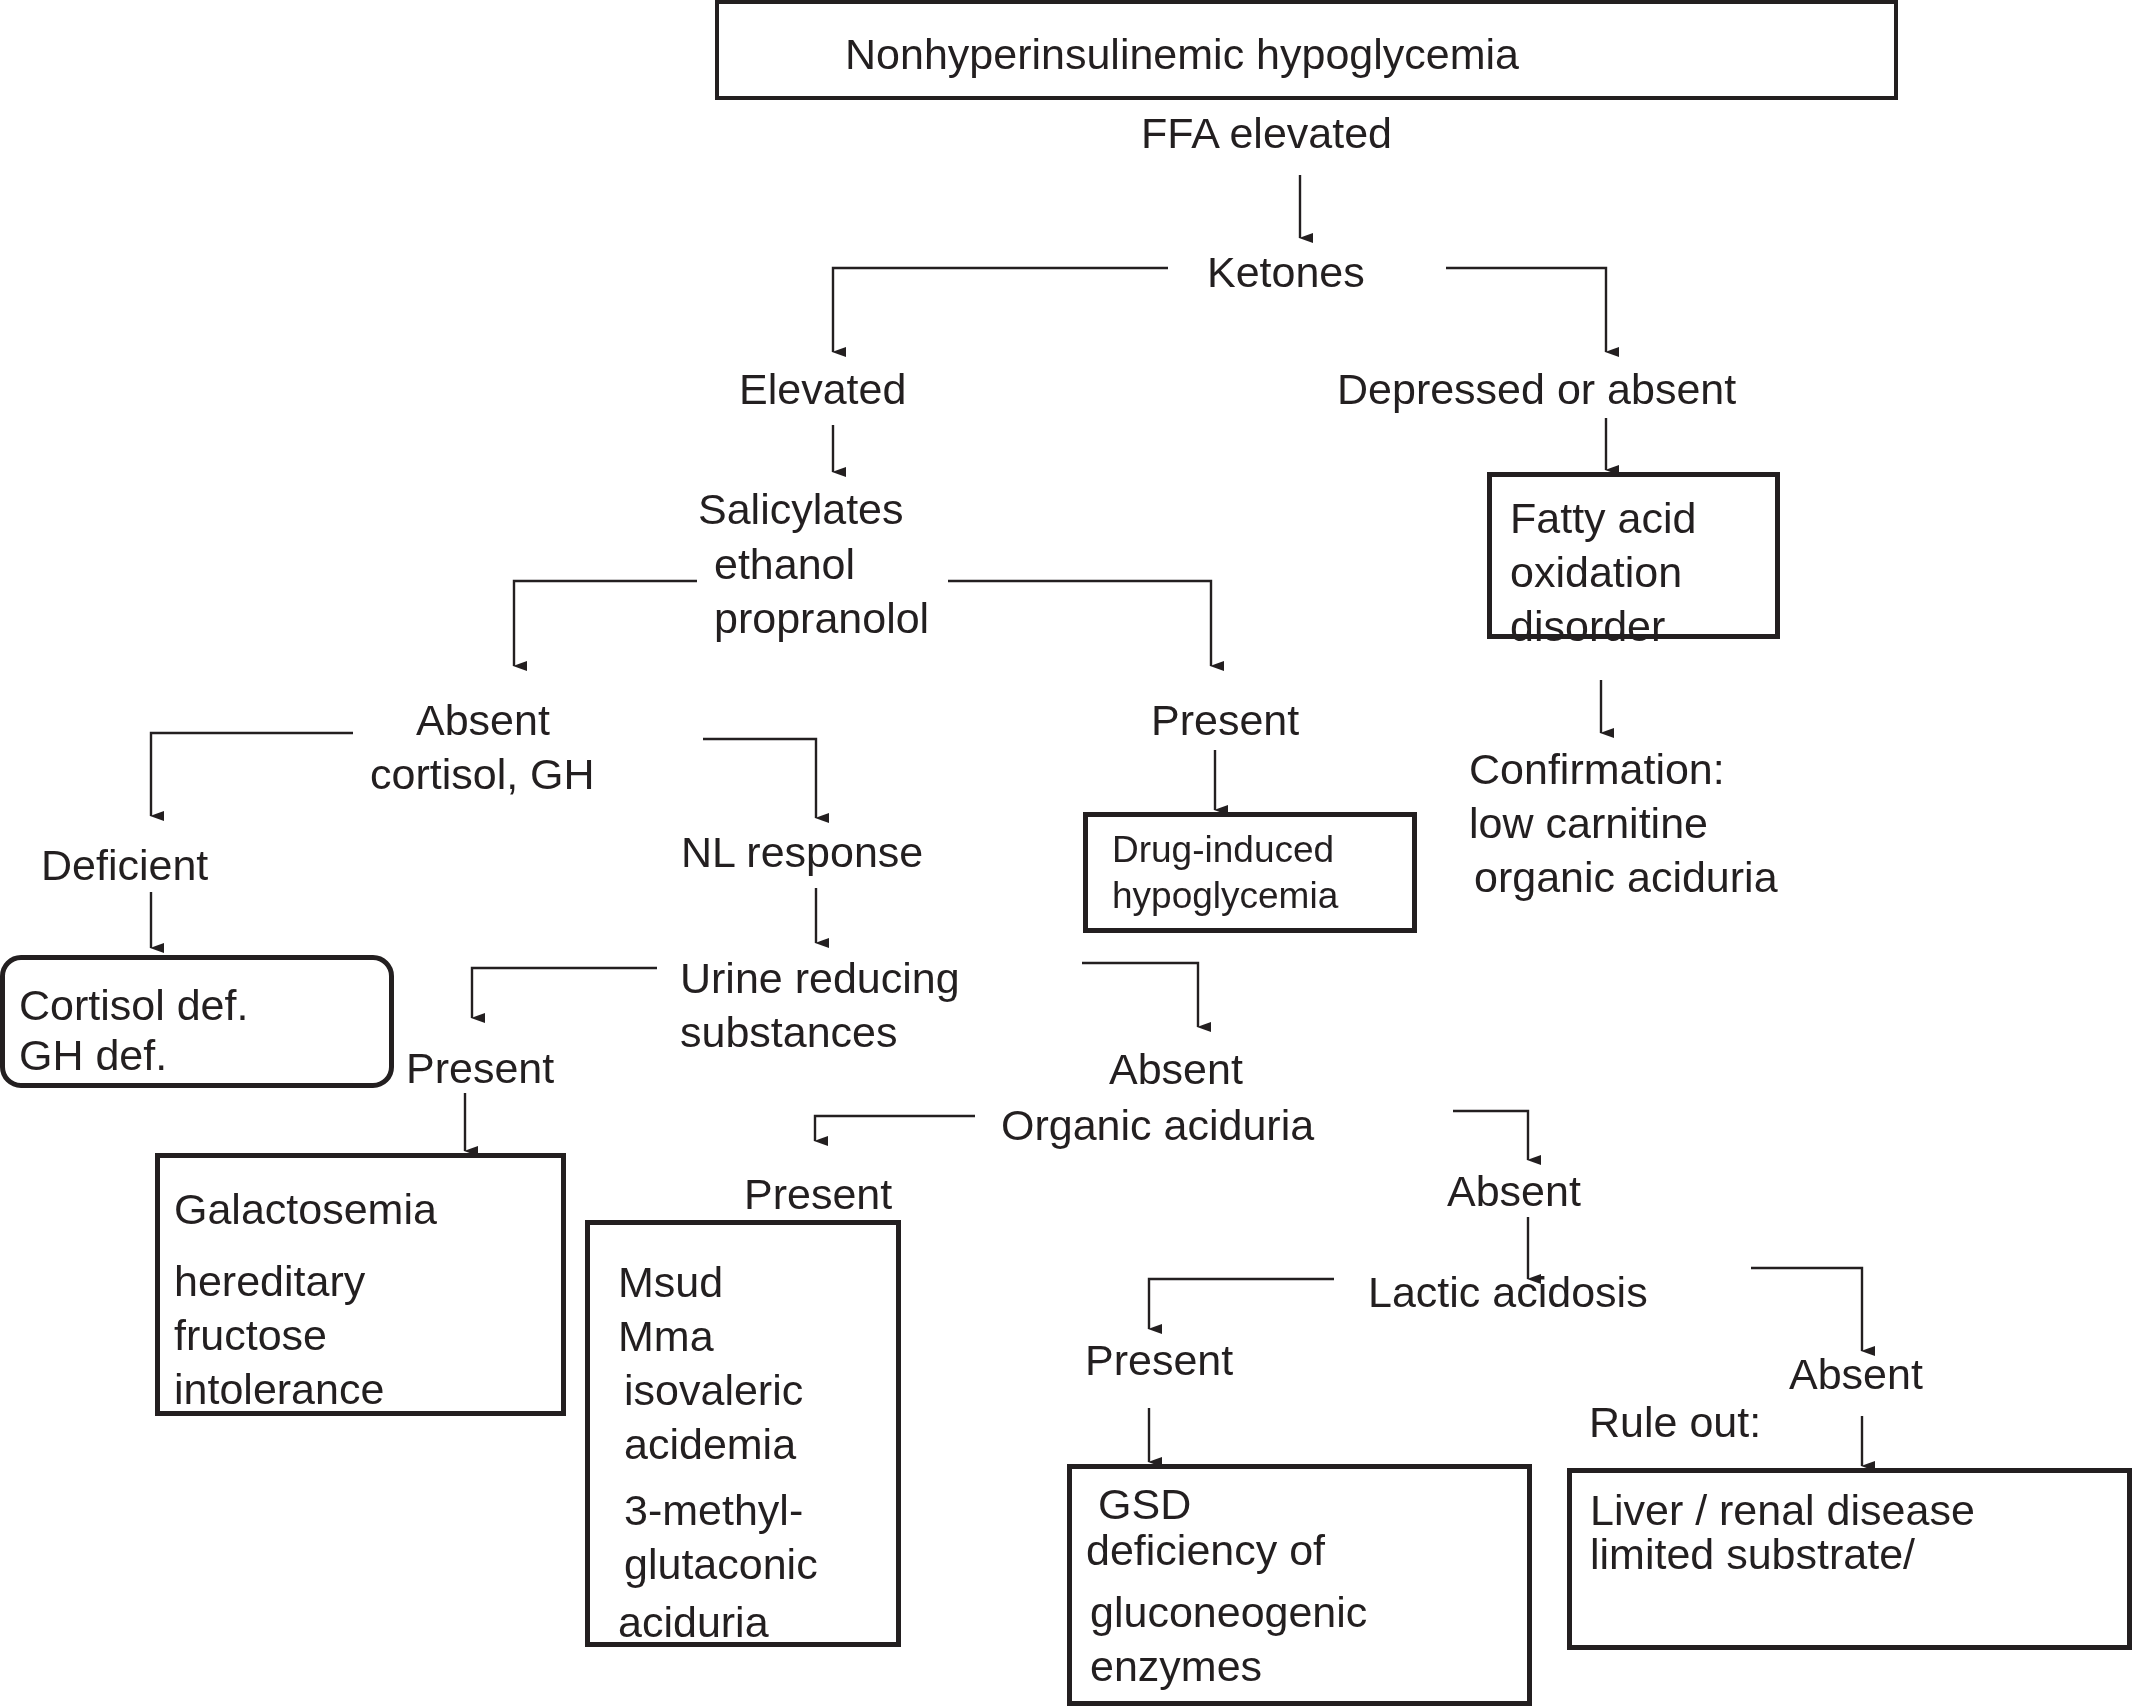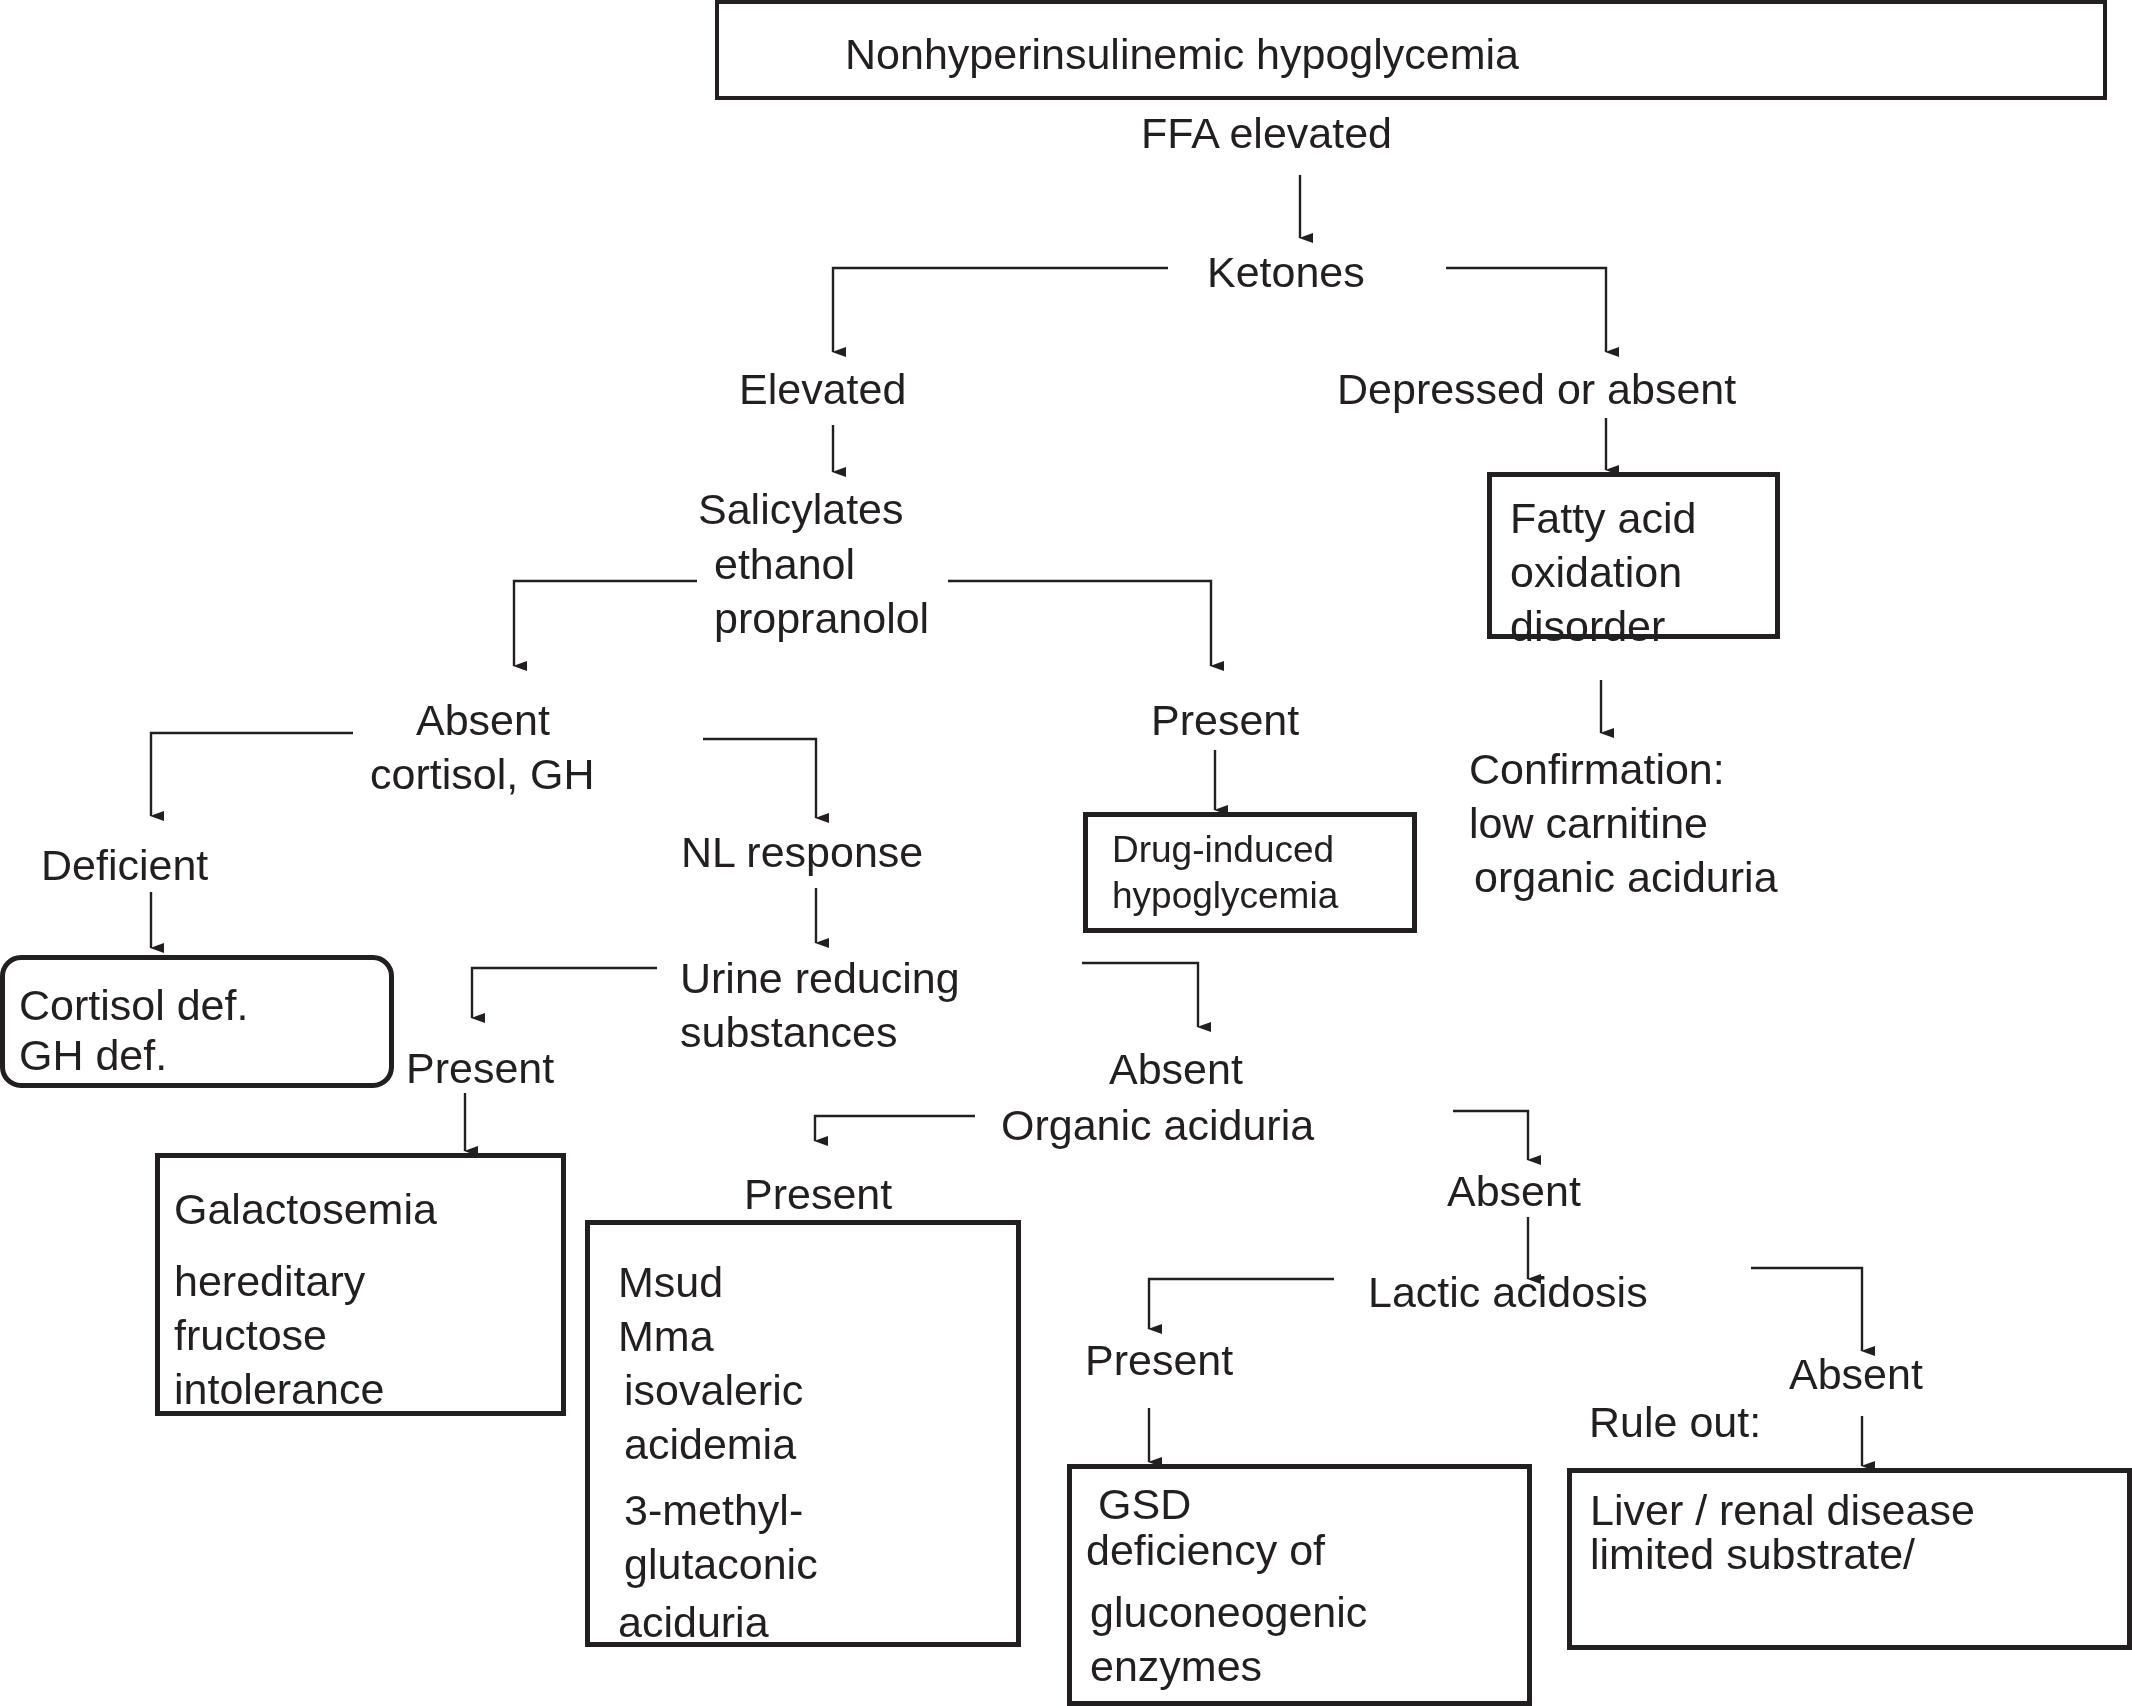--- a/index.html
+++ b/index.html
@@ -39,21 +39,21 @@
     <path d="M975,1116 H815 V1141" marker-end="url(#ah)"></path>
     <path d="M1453,1111 H1528 V1160" marker-end="url(#ah)"></path>
     <path d="M1528,1217 V1279" marker-end="url(#ah)"></path>
     <path d="M1334,1279 H1149 V1329" marker-end="url(#ah)"></path>
     <path d="M1751,1268 H1862 V1351" marker-end="url(#ah)"></path>
     <path d="M1149,1408 V1462" marker-end="url(#ah)"></path>
     <path d="M1862,1416 V1466" marker-end="url(#ah)"></path>
   </g>
 </svg>
 
-<div class="box thin" style="left:715px;top:0;width:1392px;height:100px;">
+<div class="box thin" style="left:715px;top:0;width:1183px;height:100px;">
   <span class="t" style="left:126px;top:23px;">Nonhyperinsulinemic hypoglycemia</span>
 </div>
 
 <span class="t" style="left:1141px;top:106px;">FFA elevated</span>
 <span class="t" style="left:1207px;top:245px;">Ketones</span>
 <span class="t" style="left:739px;top:362px;">Elevated</span>
 <span class="t" style="left:1337px;top:362px;">Depressed or absent</span>
 
 <span class="t" style="left:698px;top:482px;">Salicylates</span>
 <span class="t" style="left:714px;top:537px;">ethanol</span>
@@ -96,21 +96,21 @@
 <div class="box" style="left:155px;top:1153px;width:411px;height:263px;">
   <span class="t" style="left:14px;top:24px;">Galactosemia</span>
   <span class="t" style="left:14px;top:96px;">hereditary</span>
   <span class="t" style="left:14px;top:150px;">fructose</span>
   <span class="t" style="left:14px;top:204px;">intolerance</span>
 </div>
 
 <span class="t" style="left:744px;top:1167px;">Present</span>
 <span class="t" style="left:1447px;top:1164px;">Absent</span>
 
-<div class="box" style="left:585px;top:1220px;width:436px;height:427px;">
+<div class="box" style="left:585px;top:1220px;width:316px;height:427px;">
   <span class="t" style="left:28px;top:30px;">Msud</span>
   <span class="t" style="left:28px;top:84px;">Mma</span>
   <span class="t" style="left:34px;top:138px;">isovaleric</span>
   <span class="t" style="left:34px;top:192px;">acidemia</span>
   <span class="t" style="left:34px;top:258px;">3-methyl-</span>
   <span class="t" style="left:34px;top:312px;">glutaconic</span>
   <span class="t" style="left:28px;top:370px;">aciduria</span>
 </div>
 
 <span class="t" style="left:1368px;top:1265px;">Lactic acidosis</span>

